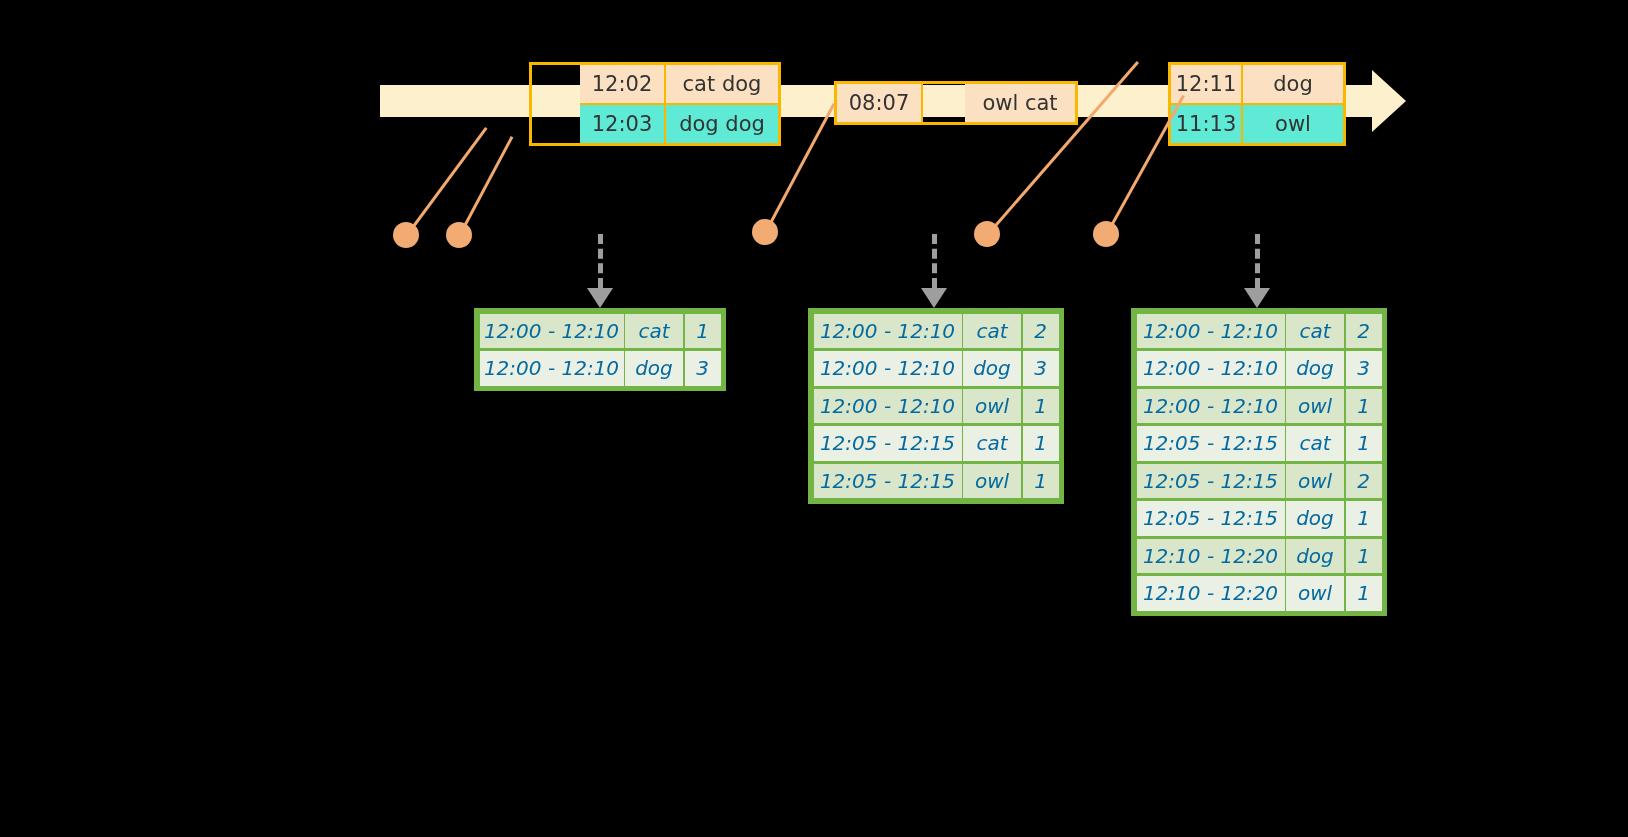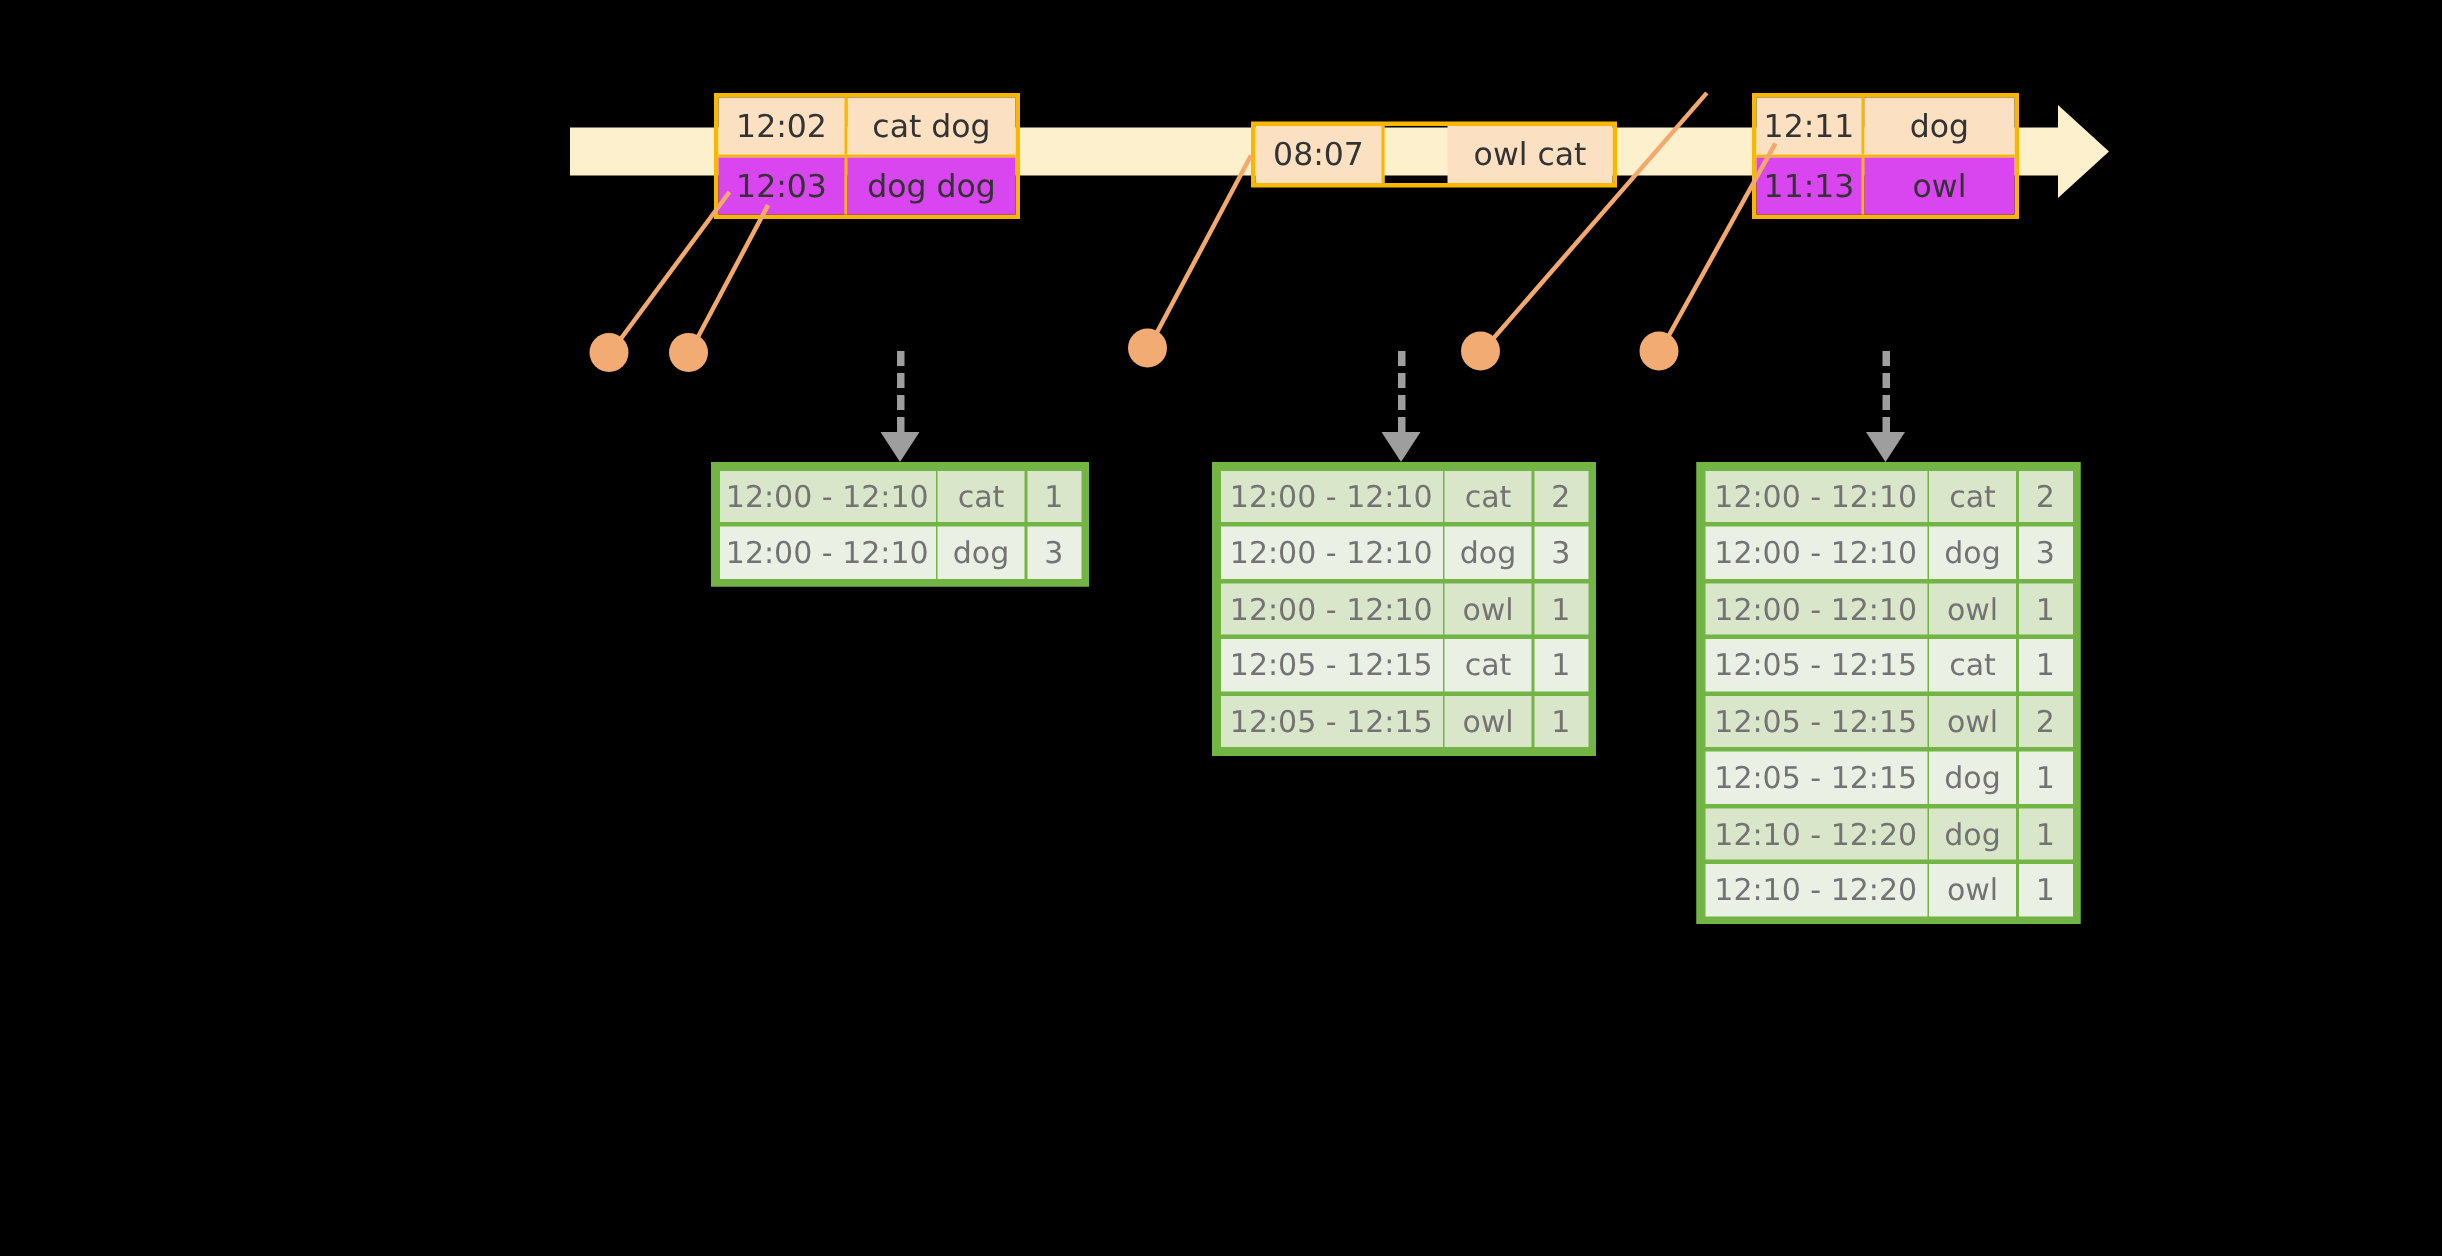--- a/index.html
+++ b/index.html
@@ -52,33 +52,33 @@
   }
   .event-row {
     display: flex;
     flex-direction: row;
     height: 38px;
   }
   .event-row + .event-row {
     border-top: 2px solid #f9b700;
   }
   .event-row.shade-dark .event-cell { background: #fce0c2; }
-  .event-row.shade-light .event-cell { background: #d946ef; }
+  .event-row.shade-light .event-cell { background: #5eead4; }
   .event-cell {
     display: flex;
     align-items: center;
     justify-content: center;
     font-size: 21px;
     color: #333333;
     box-sizing: border-box;
   }
   .event-cell.time  { width: 86px; border-right: 2px solid #f9b700; }
   .event-cell.value { width: 112px; }
 
-  #event-group-1 { left: 476px; top: 62px; }
+  #event-group-1 { left: 529px; top: 62px; padding-left: 48px; }
   #event-group-1 .event-cell.value { width: 112px; text-align: center; }
   #event-group-2 { left: 834px; top: 81px; }
   #event-group-2 .event-cell.value { width: 110px; margin-left: 42px; }
   #event-group-3 { left: 1168px; top: 62px; }
   #event-group-3 .event-cell.time  { width: 72px; }
   #event-group-3 .event-cell.value { width: 100px; }
 
   
   .connector-line {
     position: absolute;
@@ -130,23 +130,24 @@
     flex-direction: row;
     height: 37.5px;
   }
   .result-row.shade-dark .result-cell { background: #d9e6c9; }
   .result-row.shade-light .result-cell { background: #eaf0e4; }
   .result-cell {
     display: flex;
     align-items: center;
     justify-content: center;
     font-size: 20px;
-    color: #737373;
+    color: #0369a1;
     box-sizing: border-box;
     margin: 1.5px 0 1.5px 1.5px;
+    font-style: italic;
   }
   .result-cell:last-child { margin-right: 1.5px; }
   .result-cell.window { width: 144px; }
   .result-cell.key    { width: 56px; }
   .result-cell.count  { width: 36px; }
 
   #result-table-1 { left: 474px; top: 308px; }
   #result-table-1 .result-cell.window { width: 144px; }
   #result-table-1 .result-cell.key    { width: 58px; }
   #result-table-1 .result-cell.count  { width: 36px; }

